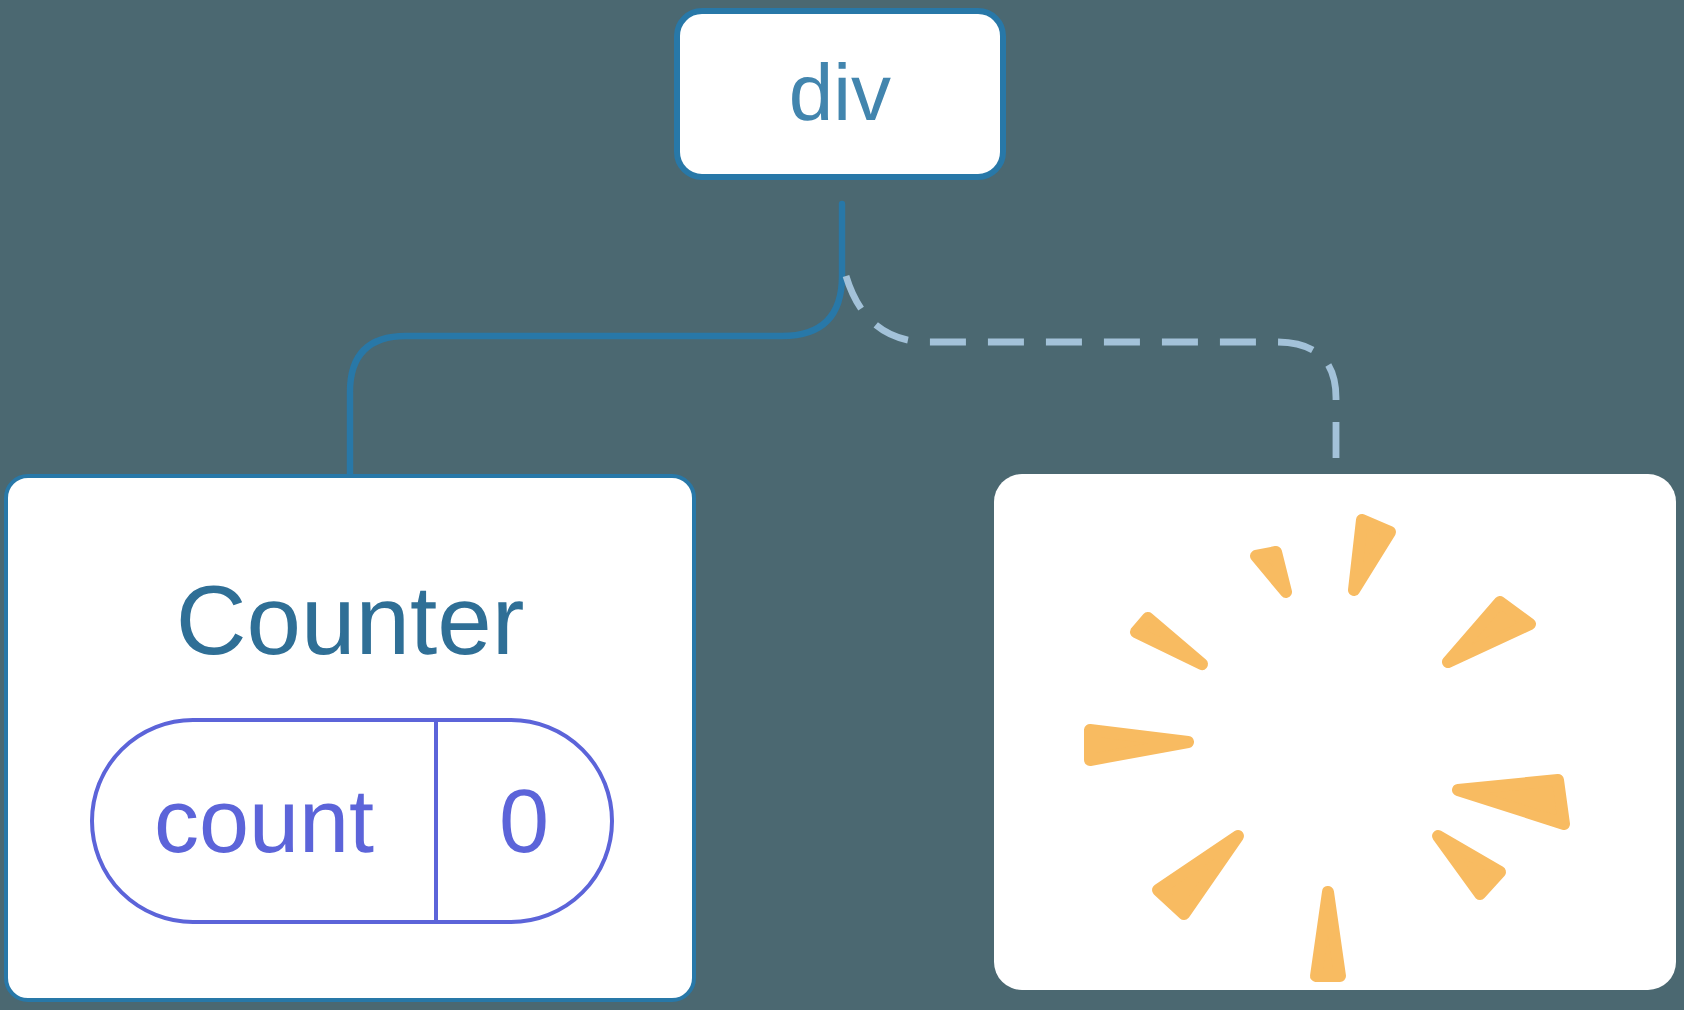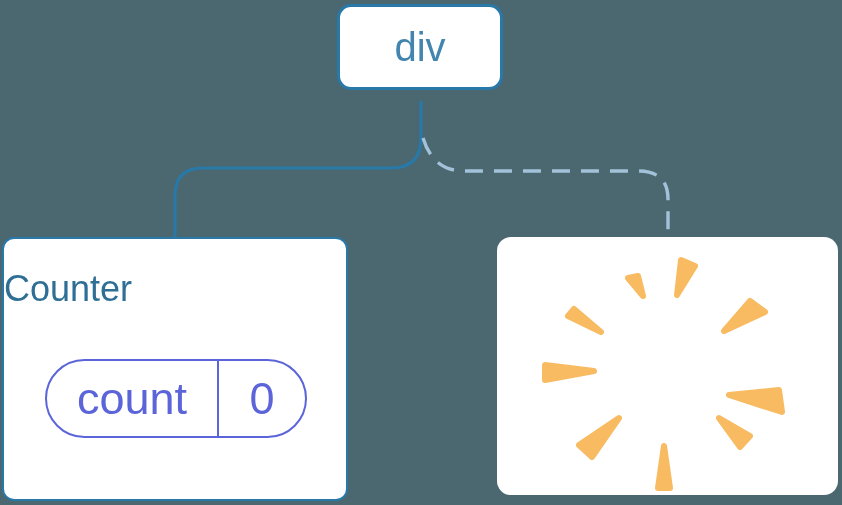--- a/index.html
+++ b/index.html
@@ -45,31 +45,32 @@
   .card { position: absolute; background: var(--card-bg, #FFFFFF); }
   .card-counter {
     left: 2px; top: 237px;
     width: 346px; height: 264px;
     box-sizing: border-box;
     border: 2px solid var(--node-border, #2878A8);
     border-radius: 12px;
   }
   .card-title {
     position: absolute;
-    top: 32px; left: 0;
+    top: 48px; left: 0;
     width: 100%;
-    font-size: 36px;
+    text-align: center;
+    font-size: 49px;
     font-weight: 500;
     line-height: 1;
     color: var(--title-text, #2F6F96);
   }
   .pill {
     position: absolute;
     left: 41px; top: 120px;
-    width: 262px; height: 79px;
+    width: 262px; height: 103px;
     box-sizing: border-box;
     border: 2.5px solid var(--state-accent, #5C64D9);
     border-radius: 52px;
     display: flex;
     color: var(--state-accent, #5C64D9);
     font-size: 45px;
     line-height: 1;
   }
   .pill-key {
     width: 170px;

